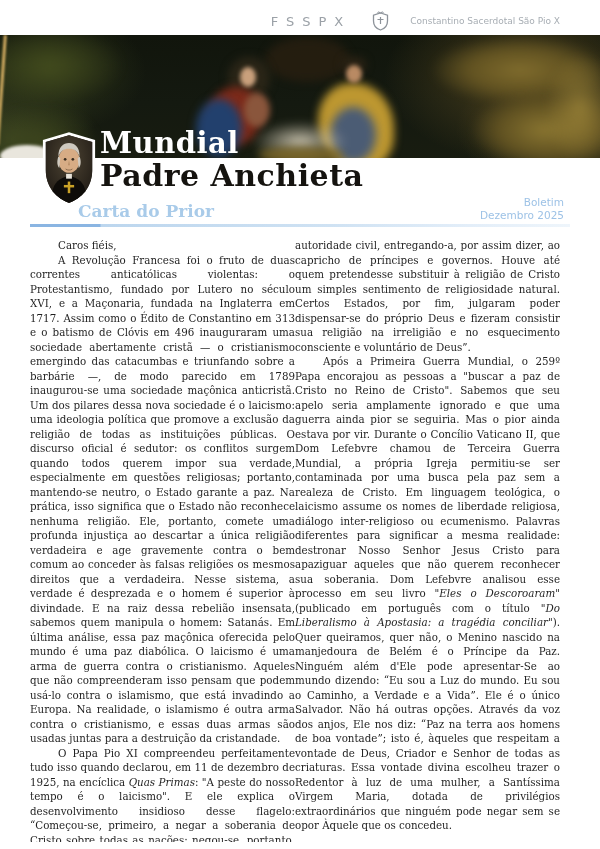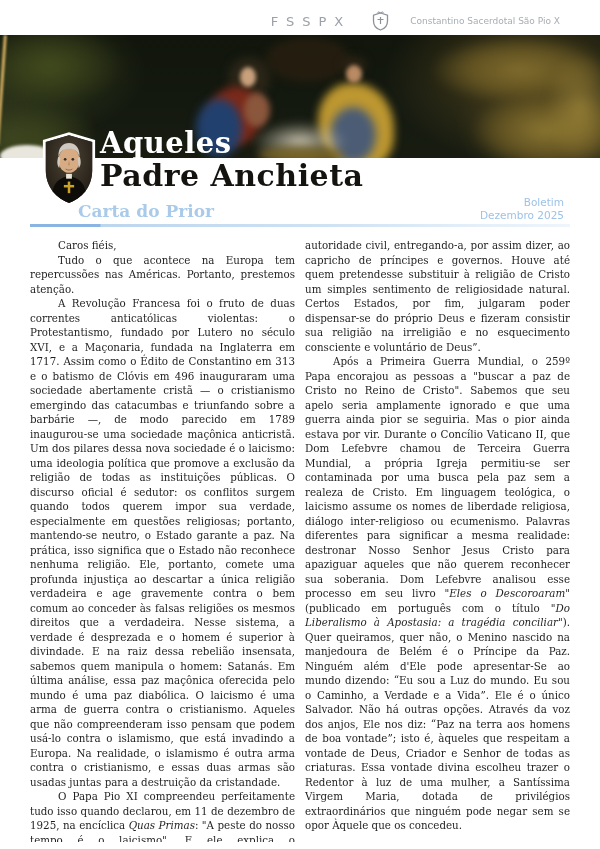--- a/index.html
+++ b/index.html
@@ -55,21 +55,21 @@
   .title2{position:absolute;left:100px;top:158px;z-index:4;font-weight:bold;font-size:30px;
       color:#15130f;letter-spacing:.5px;}
 
   .section-label{position:absolute;left:30px;top:201px;font-weight:bold;font-size:17px;color:#a9cbe9;margin-left:48px;}
   .issue{position:absolute;right:36px;top:196px;text-align:right;
       font-family:"DejaVu Sans", sans-serif;font-size:10.5px;color:#9dc2e6;line-height:13px;}
   .rule{position:absolute;left:30px;top:224px;width:540px;height:3px;
       background:linear-gradient(to right,#8ab5e2 0,#8ab5e2 70px,#bcd6ee 71px,#cfe2f3 300px,#e3eef9 440px,#eef5fb 100%);}
 
   
-  .columns{position:absolute;left:30px;top:238px;width:540px;height:604px;display:flex;gap:10px;overflow:hidden;}
+  .columns{position:absolute;left:30px;top:238px;width:540px;height:604px;display:flex;overflow:hidden;}
   .col{width:265px;font-size:10.3px;line-height:14.5px;text-align:justify;}
   .col p{margin:0;}
   .col p.indent{text-indent:28px;}
   i{font-style:italic;}
 </style>
 </head>
 <body>
 
 <div class="page">
 
@@ -125,34 +125,33 @@
       <path d="M41 26 C43 32 42 36 40 38 L39 28 Z" fill="#cfc9bf"></path>
       <circle cx="26" cy="29" r="1.4" fill="#3a2d20"></circle>
       <circle cx="34" cy="29" r="1.4" fill="#3a2d20"></circle>
       <path d="M30 30 L29 35 H31 Z" fill="#b88d66"></path>
       <path d="M26.5 39 C28.5 40.5 31.5 40.5 33.5 39" stroke="#8a6a4d" stroke-width="1" fill="none"></path>
       <rect x="28.7" y="52" width="2.6" height="12" fill="#c9a227"></rect>
       <rect x="24.7" y="55.5" width="10.6" height="2.6" fill="#c9a227"></rect>
     </svg>
   </div>
 
-  <div class="title1">Aqueles</div>
+  <div class="title1">Mundial</div>
   <div class="title2">Padre Anchieta</div>
 
   <div class="section-label">Carta do Prior</div>
   <div class="issue">
     <span>Boletim</span><br>
     <span>Dezembro 2025</span>
   </div>
   <div class="rule"></div>
 
   <div class="columns">
     <div class="col">
       <p class="indent">Caros fiéis,</p>
-      <p class="indent">Tudo o que acontece na Europa tem repercussões nas Américas. Portanto, prestemos atenção.</p>
       <p class="indent">A Revolução Francesa foi o fruto de duas correntes anticatólicas violentas: o Protestantismo, fundado por Lutero no século XVI, e a Maçonaria, fundada na Inglaterra em 1717. Assim como o Édito de Constantino em 313 e o batismo de Clóvis em 496 inauguraram uma sociedade abertamente cristã — o cristianismo emergindo das catacumbas e triunfando sobre a barbárie —, de modo parecido em 1789 inaugurou-se uma sociedade maçônica anticristã. Um dos pilares dessa nova sociedade é o laicismo: uma ideologia política que promove a exclusão da religião de todas as instituições públicas. O discurso oficial é sedutor: os conflitos surgem quando todos querem impor sua verdade, especialmente em questões religiosas; portanto, mantendo-se neutro, o Estado garante a paz. Na prática, isso significa que o Estado não reconhece nenhuma religião. Ele, portanto, comete uma profunda injustiça ao descartar a única religião verdadeira e age gravemente contra o bem comum ao conceder às falsas religiões os mesmos direitos que a verdadeira. Nesse sistema, a verdade é desprezada e o homem é superior à divindade. E na raiz dessa rebelião insensata, sabemos quem manipula o homem: Satanás. Em última análise, essa paz maçônica oferecida pelo mundo é uma paz diabólica. O laicismo é uma arma de guerra contra o cristianismo. Aqueles que não compreenderam isso pensam que podem usá-lo contra o islamismo, que está invadindo a Europa. Na realidade, o islamismo é outra arma contra o cristianismo, e essas duas armas são usadas juntas para a destruição da cristandade.</p>
       <p class="indent"><span>O Papa Pio XI compreendeu perfeitamente tudo isso quando declarou, em 11 de dezembro de 1925, na encíclica </span><i>Quas Primas</i><span>: "A peste do nosso tempo é o laicismo". E ele explica o desenvolvimento insidioso desse flagelo: “Começou-se, primeiro, a negar a soberania de Cristo sobre todas as nações; negou-se, portanto, à Igreja o direito de ensinar ao gênero humano, de legislar e reger os povos em ordem à eterna bem-aventurança. Aos poucos, foi equiparada a religião de Cristo aos falsos cultos e indecorosamente rebaixada ao mesmo nível. Sujeitaram-na, em seguida, à</span></p>
     </div>
     <div class="col">
       <p>autoridade civil, entregando-a, por assim dizer, ao capricho de príncipes e governos. Houve até quem pretendesse substituir à religião de Cristo um simples sentimento de religiosidade natural. Certos Estados, por fim, julgaram poder dispensar-se do próprio Deus e fizeram consistir sua religião na irreligião e no esquecimento consciente e voluntário de Deus”.</p>
       <p class="indent"><span>Após a Primeira Guerra Mundial, o 259º Papa encorajou as pessoas a "buscar a paz de Cristo no Reino de Cristo". Sabemos que seu apelo seria amplamente ignorado e que uma guerra ainda pior se seguiria. Mas o pior ainda estava por vir. Durante o Concílio Vaticano II, que Dom Lefebvre chamou de Terceira Guerra Mundial, a própria Igreja permitiu-se ser contaminada por uma busca pela paz sem a realeza de Cristo. Em linguagem teológica, o laicismo assume os nomes de liberdade religiosa, diálogo inter-religioso ou ecumenismo. Palavras diferentes para significar a mesma realidade: destronar Nosso Senhor Jesus Cristo para apaziguar aqueles que não querem reconhecer sua soberania. Dom Lefebvre analisou esse processo em seu livro "</span><i>Eles o Descoroaram</i><span>" (publicado em português com o título "</span><i>Do Liberalismo à Apostasia: a tragédia conciliar</i><span>"). Quer queiramos, quer não, o Menino nascido na manjedoura de Belém é o Príncipe da Paz. Ninguém além d'Ele pode apresentar-Se ao mundo dizendo: “Eu sou a Luz do mundo. Eu sou o Caminho, a Verdade e a Vida”. Ele é o único Salvador. Não há outras opções. Através da voz dos anjos, Ele nos diz: “Paz na terra aos homens de boa vontade”; isto é, àqueles que respeitam a vontade de Deus, Criador e Senhor de todas as criaturas. Essa vontade divina escolheu trazer o Redentor à luz de uma mulher, a Santíssima Virgem Maria, dotada de privilégios extraordinários que ninguém pode negar sem se opor Àquele que os concedeu.</span></p>
 
     </div>
   </div>
 

